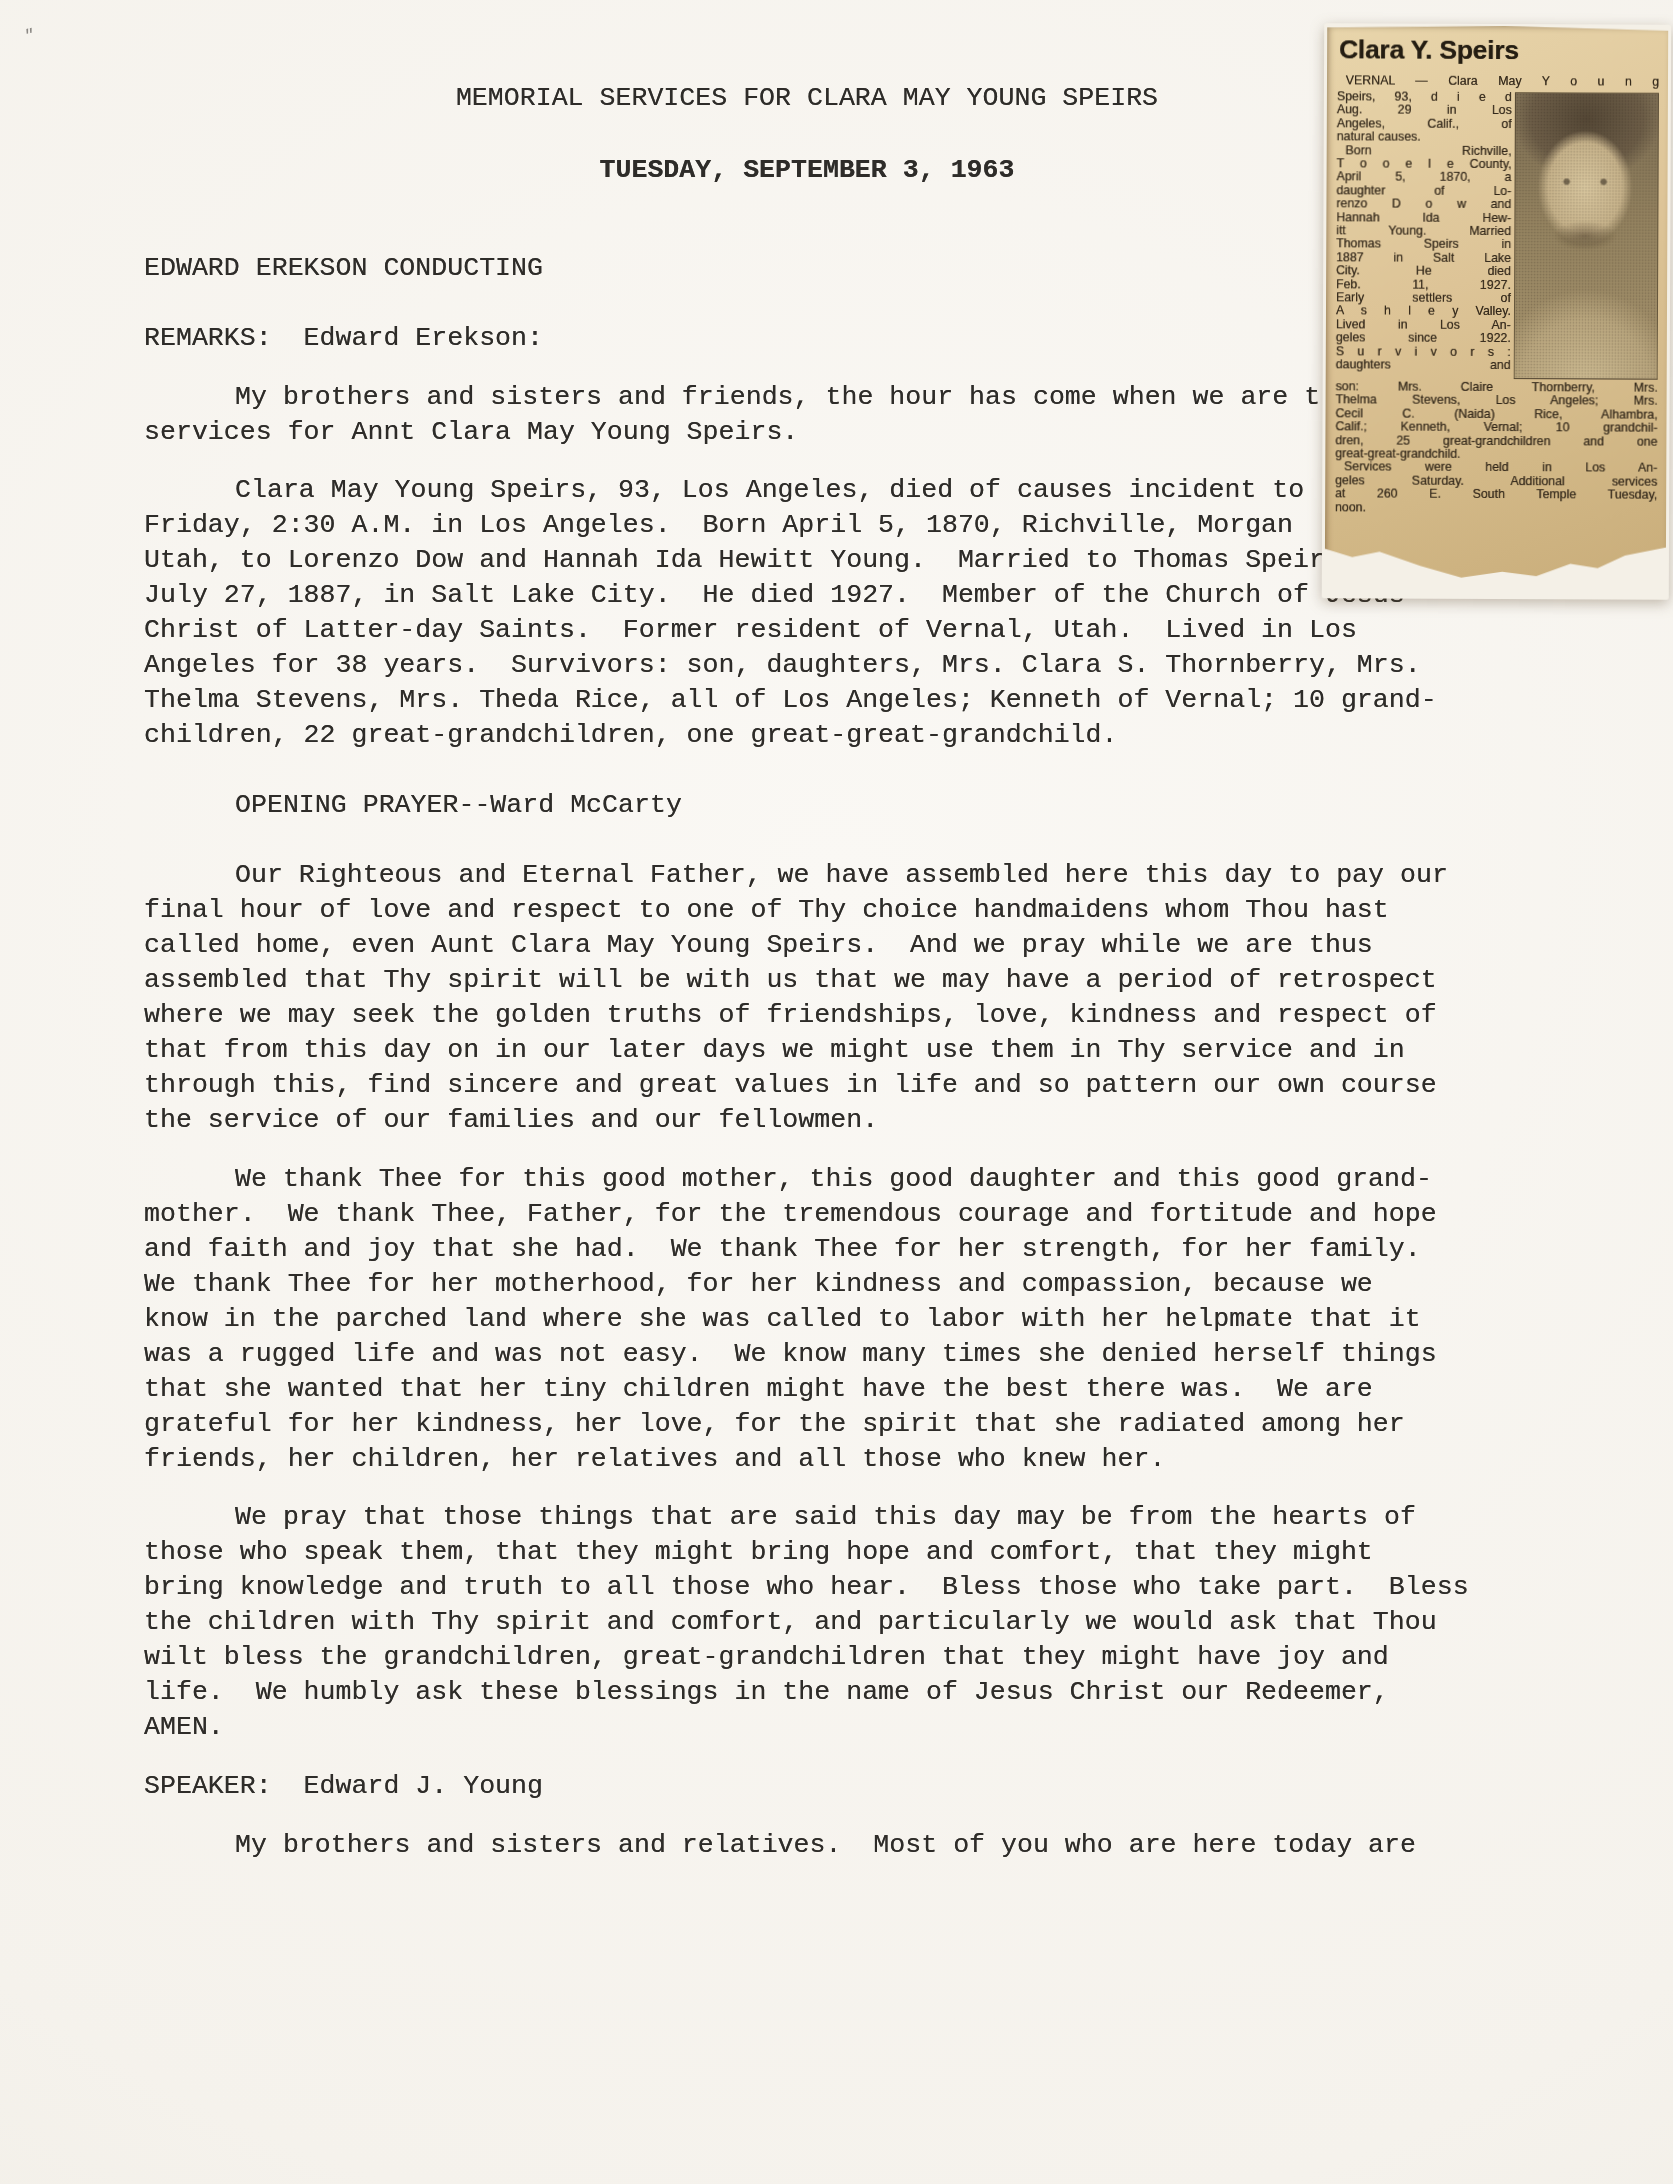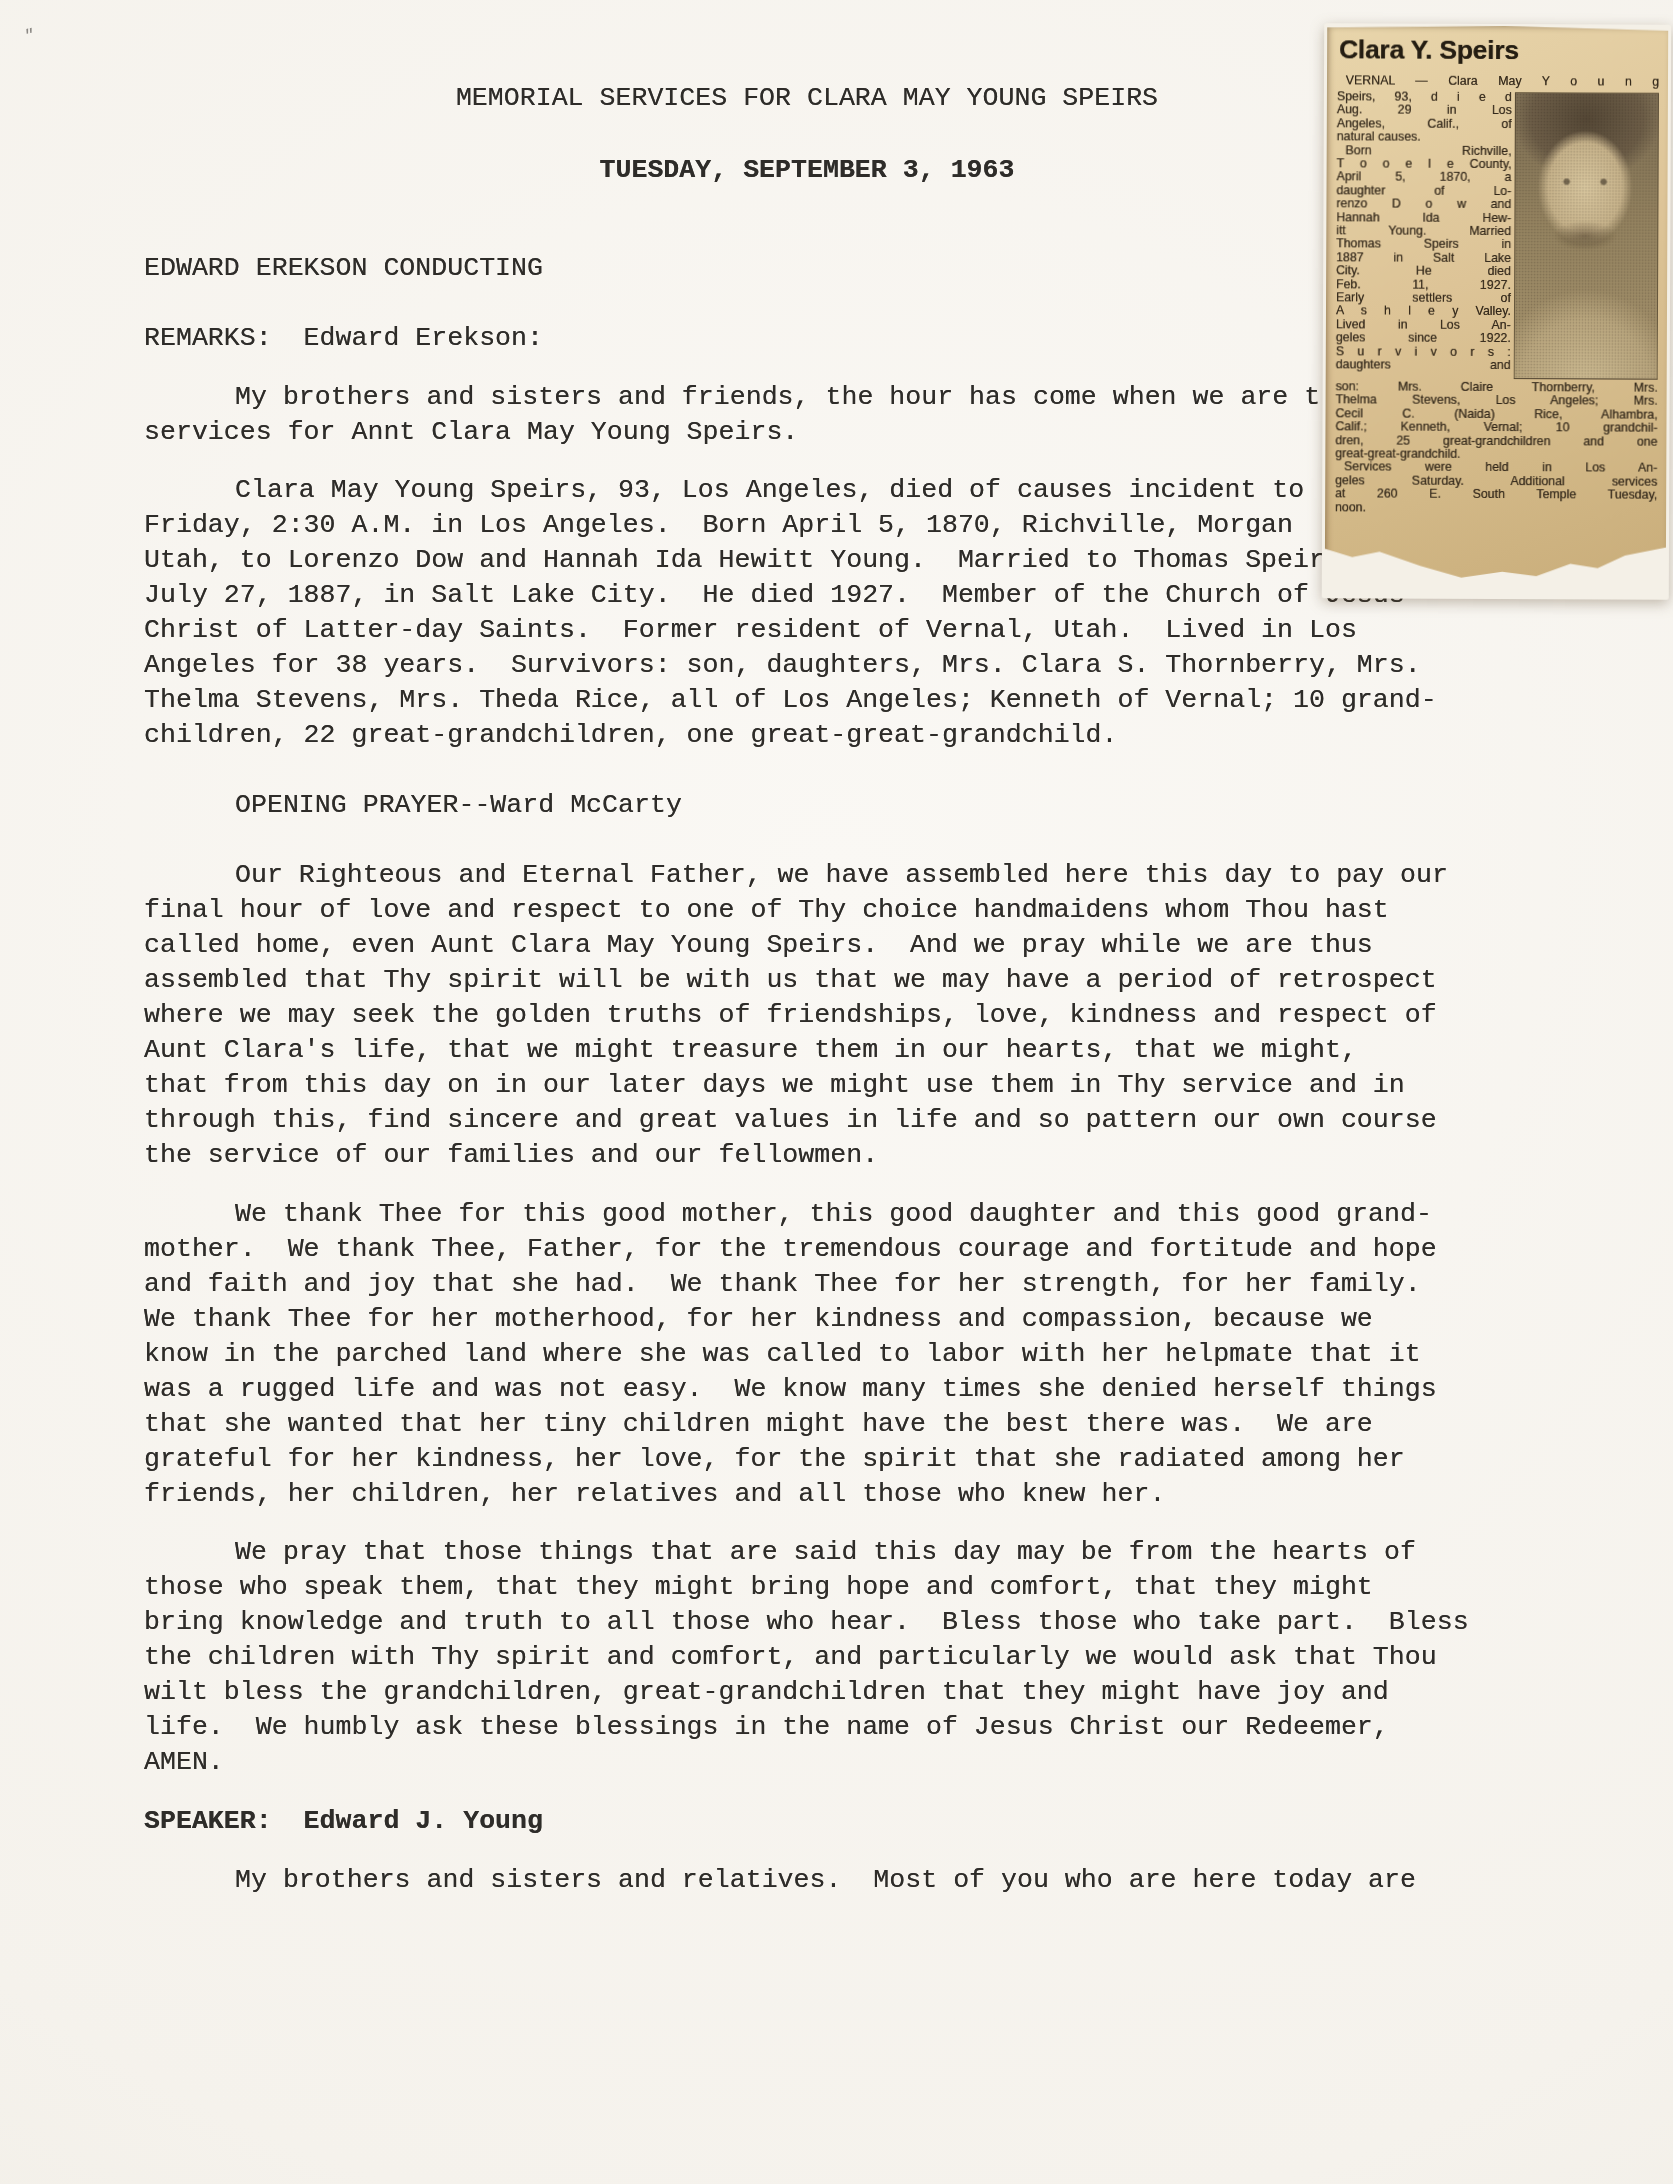--- a/index.html
+++ b/index.html
@@ -15,21 +15,21 @@
   .t{
     white-space:pre;
     font:26.6px/35px "Liberation Mono","DejaVu Sans Mono",monospace;
     color:#2e2c29;
     text-shadow:0 0 0.6px rgba(46,44,41,.75);
   }
   .c{text-align:center;}
   .i{text-indent:91px;}
   .p{margin-bottom:23.6px;}
   .mt38{margin-top:37px;font-weight:bold;} .mt64{margin-top:63px;} .mt36{margin-top:35px;}
-  .mt24{margin-top:23.6px;} .mt16{margin-top:15.8px;font-weight:bold;}
+  .mt24{margin-top:23.6px;} .mt16{margin-top:15.8px;}
   .stray{
     position:absolute;left:25.6px;top:25.6px;color:#8b8884;font-size:19.7px;
     transform:rotate(-12deg);font-family:"DejaVu Sans",sans-serif;
   }
   
   .clip-wrap{
     position:absolute;left:1326px;top:25.6px;width:341px;height:563px;
     transform:rotate(.25deg);
     filter:drop-shadow(0 4.9px 6.9px rgba(90,70,40,.35));
   }
@@ -115,21 +115,20 @@
 
 
     <div class="t i mt36">OPENING PRAYER--Ward McCarty</div>
 
     <div class="p mt36">
       <div class="t i">Our Righteous and Eternal Father, we have assembled here this day to pay our</div>
       <div class="t">final hour of love and respect to one of Thy choice handmaidens whom Thou hast</div>
       <div class="t">called home, even Aunt Clara May Young Speirs.  And we pray while we are thus</div>
       <div class="t">assembled that Thy spirit will be with us that we may have a period of retrospect</div>
       <div class="t">where we may seek the golden truths of friendships, love, kindness and respect of</div>
-      <div class="t">Aunt Clara's life, that we might treasure them in our hearts, that we might,</div>
       <div class="t">that from this day on in our later days we might use them in Thy service and in</div>
       <div class="t">through this, find sincere and great values in life and so pattern our own course</div>
       <div class="t">the service of our families and our fellowmen.</div>
     </div>
 
     <div class="p">
       <div class="t i">We thank Thee for this good mother, this good daughter and this good grand-</div>
       <div class="t">mother.  We thank Thee, Father, for the tremendous courage and fortitude and hope</div>
       <div class="t">and faith and joy that she had.  We thank Thee for her strength, for her family.</div>
       <div class="t">We thank Thee for her motherhood, for her kindness and compassion, because we</div>

